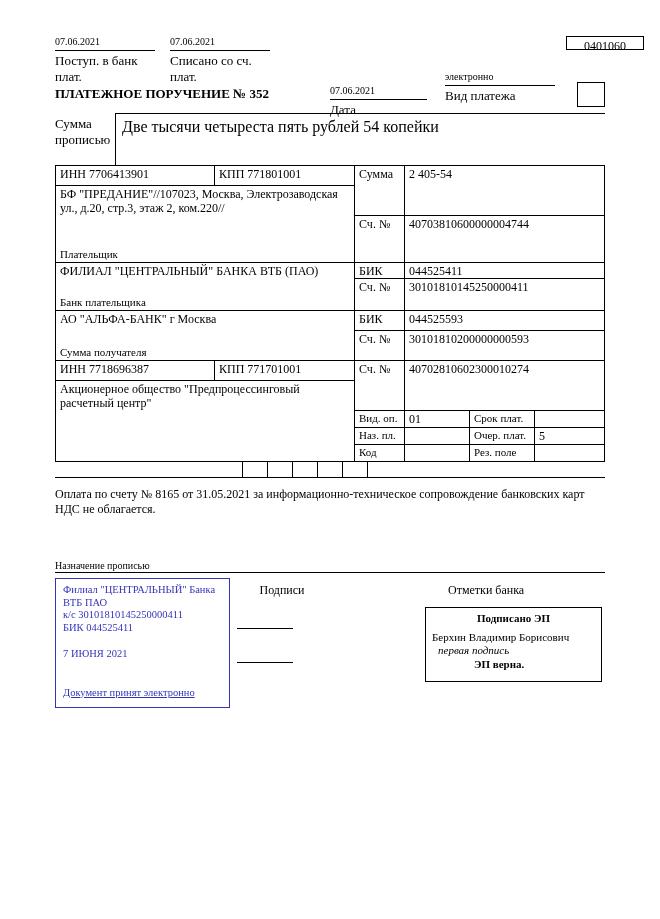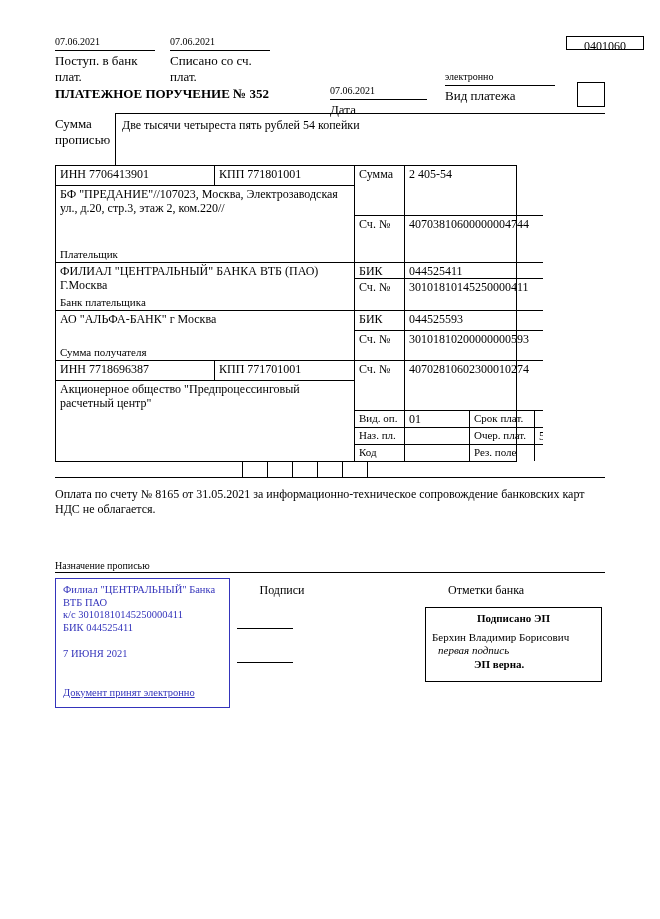--- a/index.html
+++ b/index.html
@@ -12,24 +12,24 @@
   .ul-value { font-size:10px; border-bottom:1px solid #000; padding-bottom:1px; min-height:15px; }
   .small-label { font-size:13px; margin-top:2px; }
   .form-code-box { left:511px; top:0; width:78px; height:14px; border:1px solid #000; text-align:center; font-size:12px; line-height:19px; }
 
   .doc-title { left:0; top:50px; font-size:13px; font-weight:bold; }
   .t-date { left:275px; top:49px; width:97px; }
   .t-kind { left:390px; top:35px; width:110px; }
   .t-box { left:522px; top:46px; width:28px; height:25px; border:1px solid #000; }
 
   .aw-label { left:0; top:80px; width:58px; font-size:13px; line-height:1.2; }
-  .aw-value { left:60px; top:77px; width:490px; height:52px; border-top:1px solid #000; border-left:1px solid #000; padding:4px 6px; font-size:12px; }
+  .aw-value { left:60px; top:77px; width:490px; height:52px; border-top:1px solid #000; border-left:1px solid #000; padding:4px 6px; font-size:16px; }
 
   .main-table {
-    left:0; top:129px; width:462px; height:297px;
+    left:0; top:129px; width:550px; height:297px;
     border:1px solid #000;
     display:grid;
     grid-template-columns:159px 140px 50px 65px 65px auto;
     grid-template-rows:20px 30px 47px 16px 32px 20px 30px 20px 30px 17px 17px auto;
     font-size:12px; line-height:1.18;
   }
   .main-table > div { padding:1px 4px; overflow:hidden; }
   .br { border-right:1px solid #000; }
   .bb { border-bottom:1px solid #000; }
   .vcell { display:flex; flex-direction:column; justify-content:space-between; }
@@ -95,21 +95,20 @@
       <div class="br bb vcell" style="grid-area:2/1/4/3">
         <span>БФ "ПРЕДАНИЕ"//107023, Москва, Электрозаводская ул., д.20, стр.3, этаж 2, ком.220//</span>
         <span class="sec-label">Плательщик</span>
       </div>
       <div class="br bb" style="grid-area:3/3/4/4">Сч. №</div>
       <div class="bb" style="grid-area:3/4/4/7">40703810600000004744</div>
 
       <div class="br bb vcell" style="grid-area:4/1/6/3">
         <span>
           <span style="display:block;">ФИЛИАЛ "ЦЕНТРАЛЬНЫЙ" БАНКА ВТБ (ПАО)</span>
-          <span style="display:block;">Г.Москва</span>
         </span>
         <span class="sec-label">Банк плательщика</span>
       </div>
       <div class="br bb" style="grid-area:4/3/5/4">БИК</div>
       <div class="bb" style="grid-area:4/4/5/7">044525411</div>
       <div class="br bb" style="grid-area:5/3/6/4">Сч. №</div>
       <div class="bb" style="grid-area:5/4/6/7">30101810145250000411</div>
 
       <div class="br bb vcell" style="grid-area:6/1/8/3">
         <span>АО "АЛЬФА-БАНК" г Москва</span>

